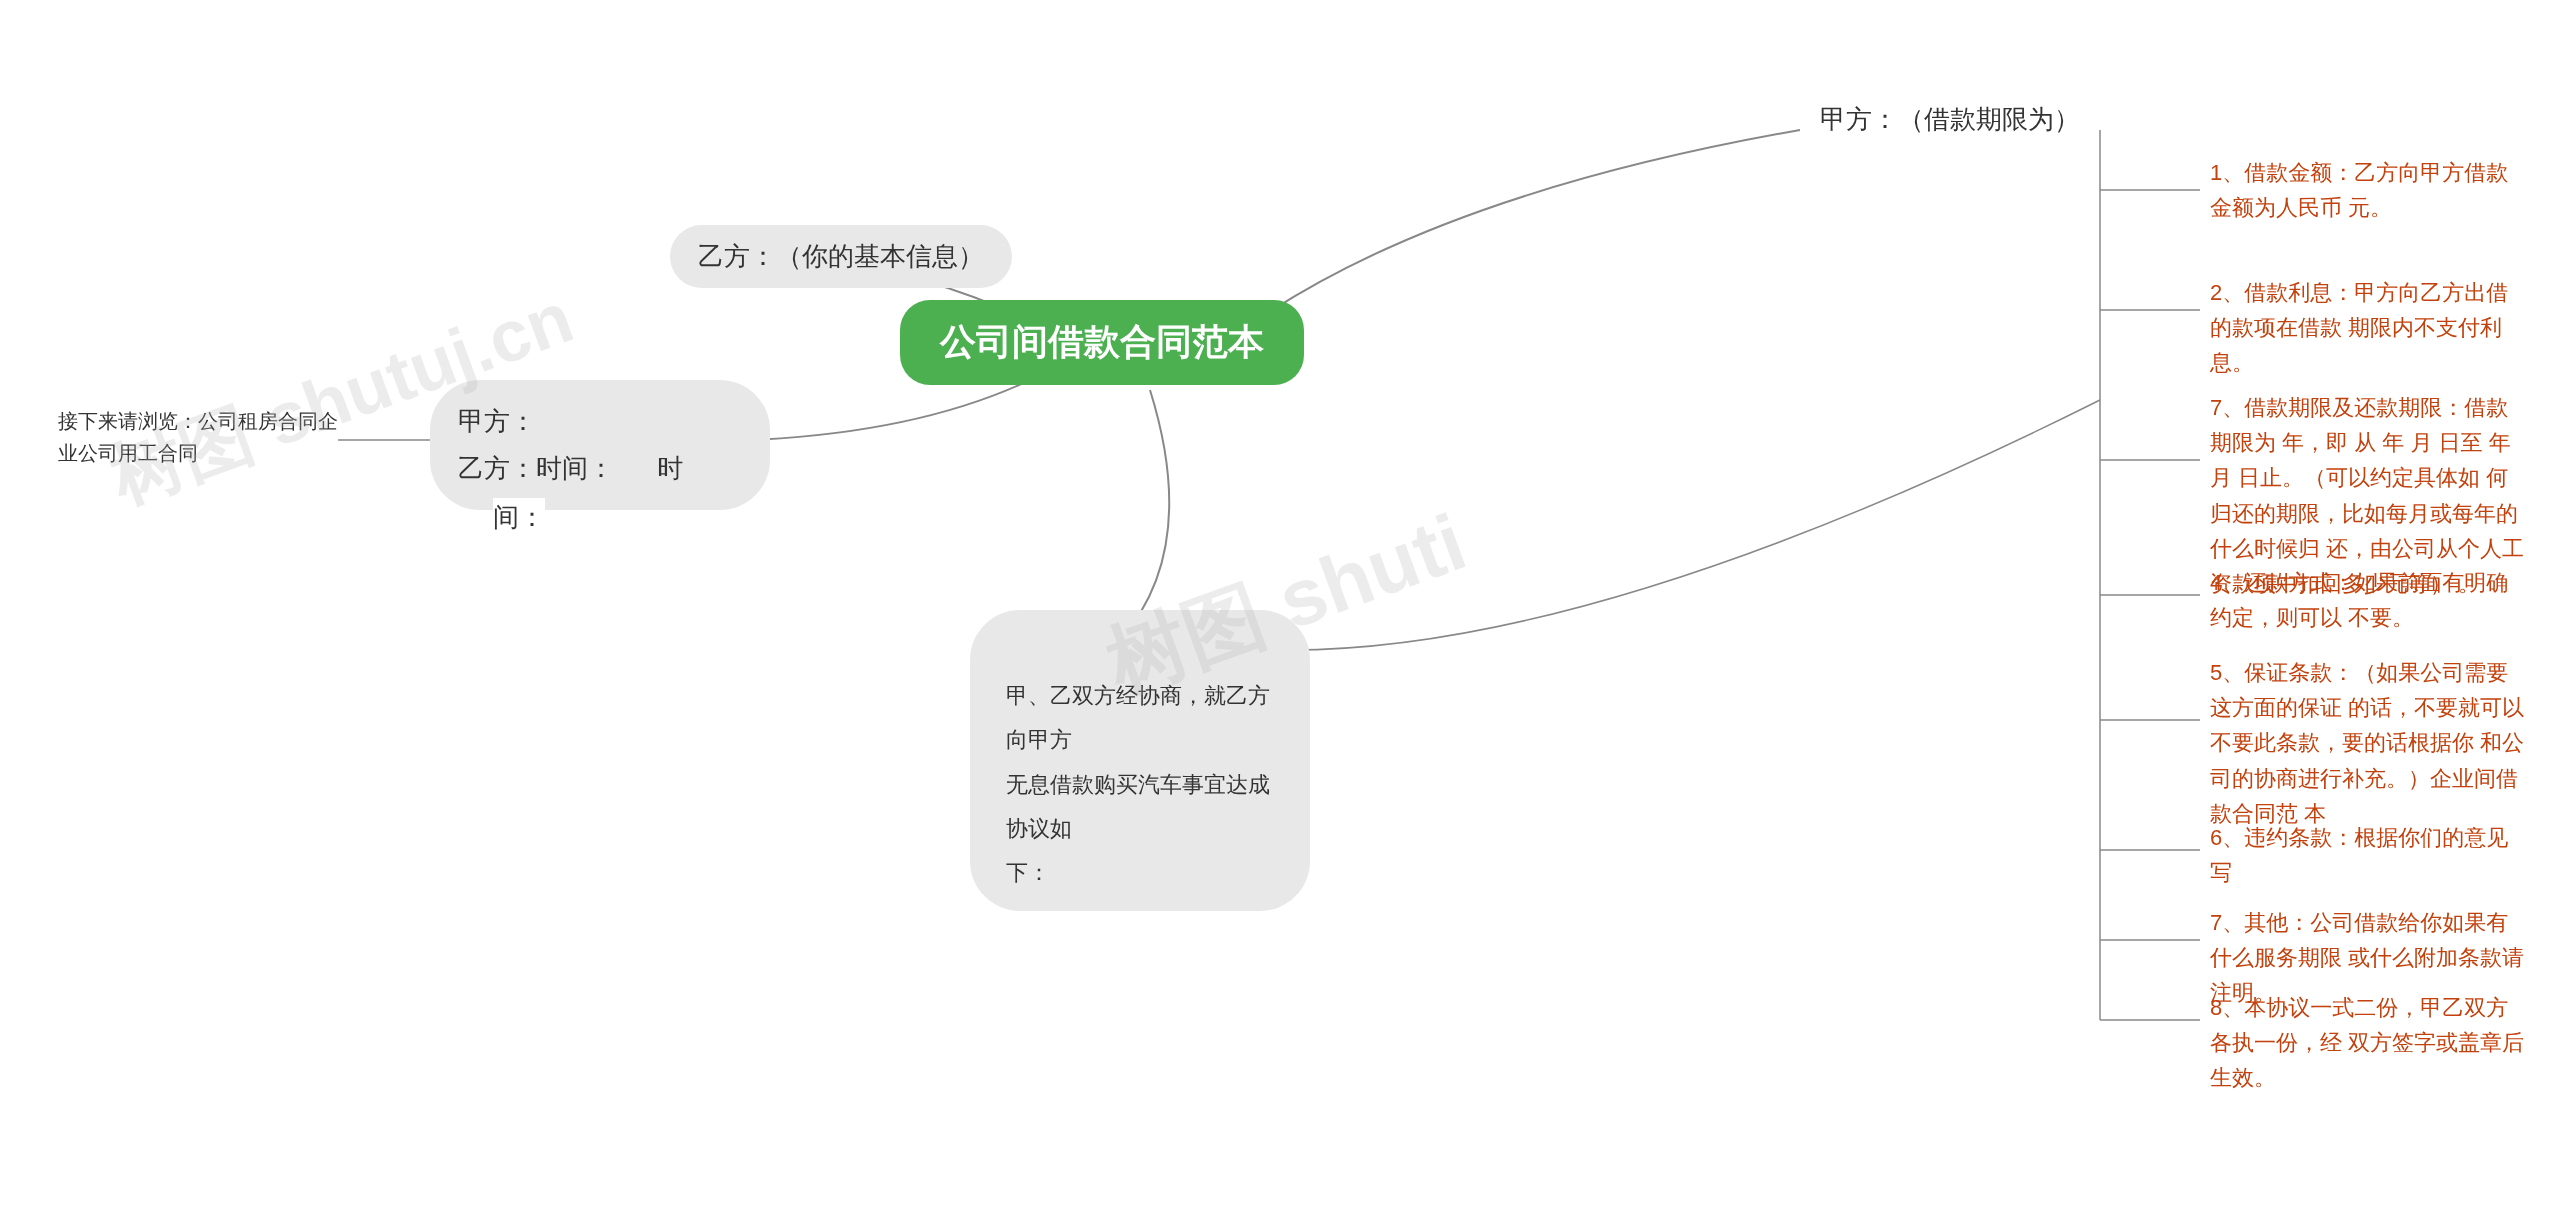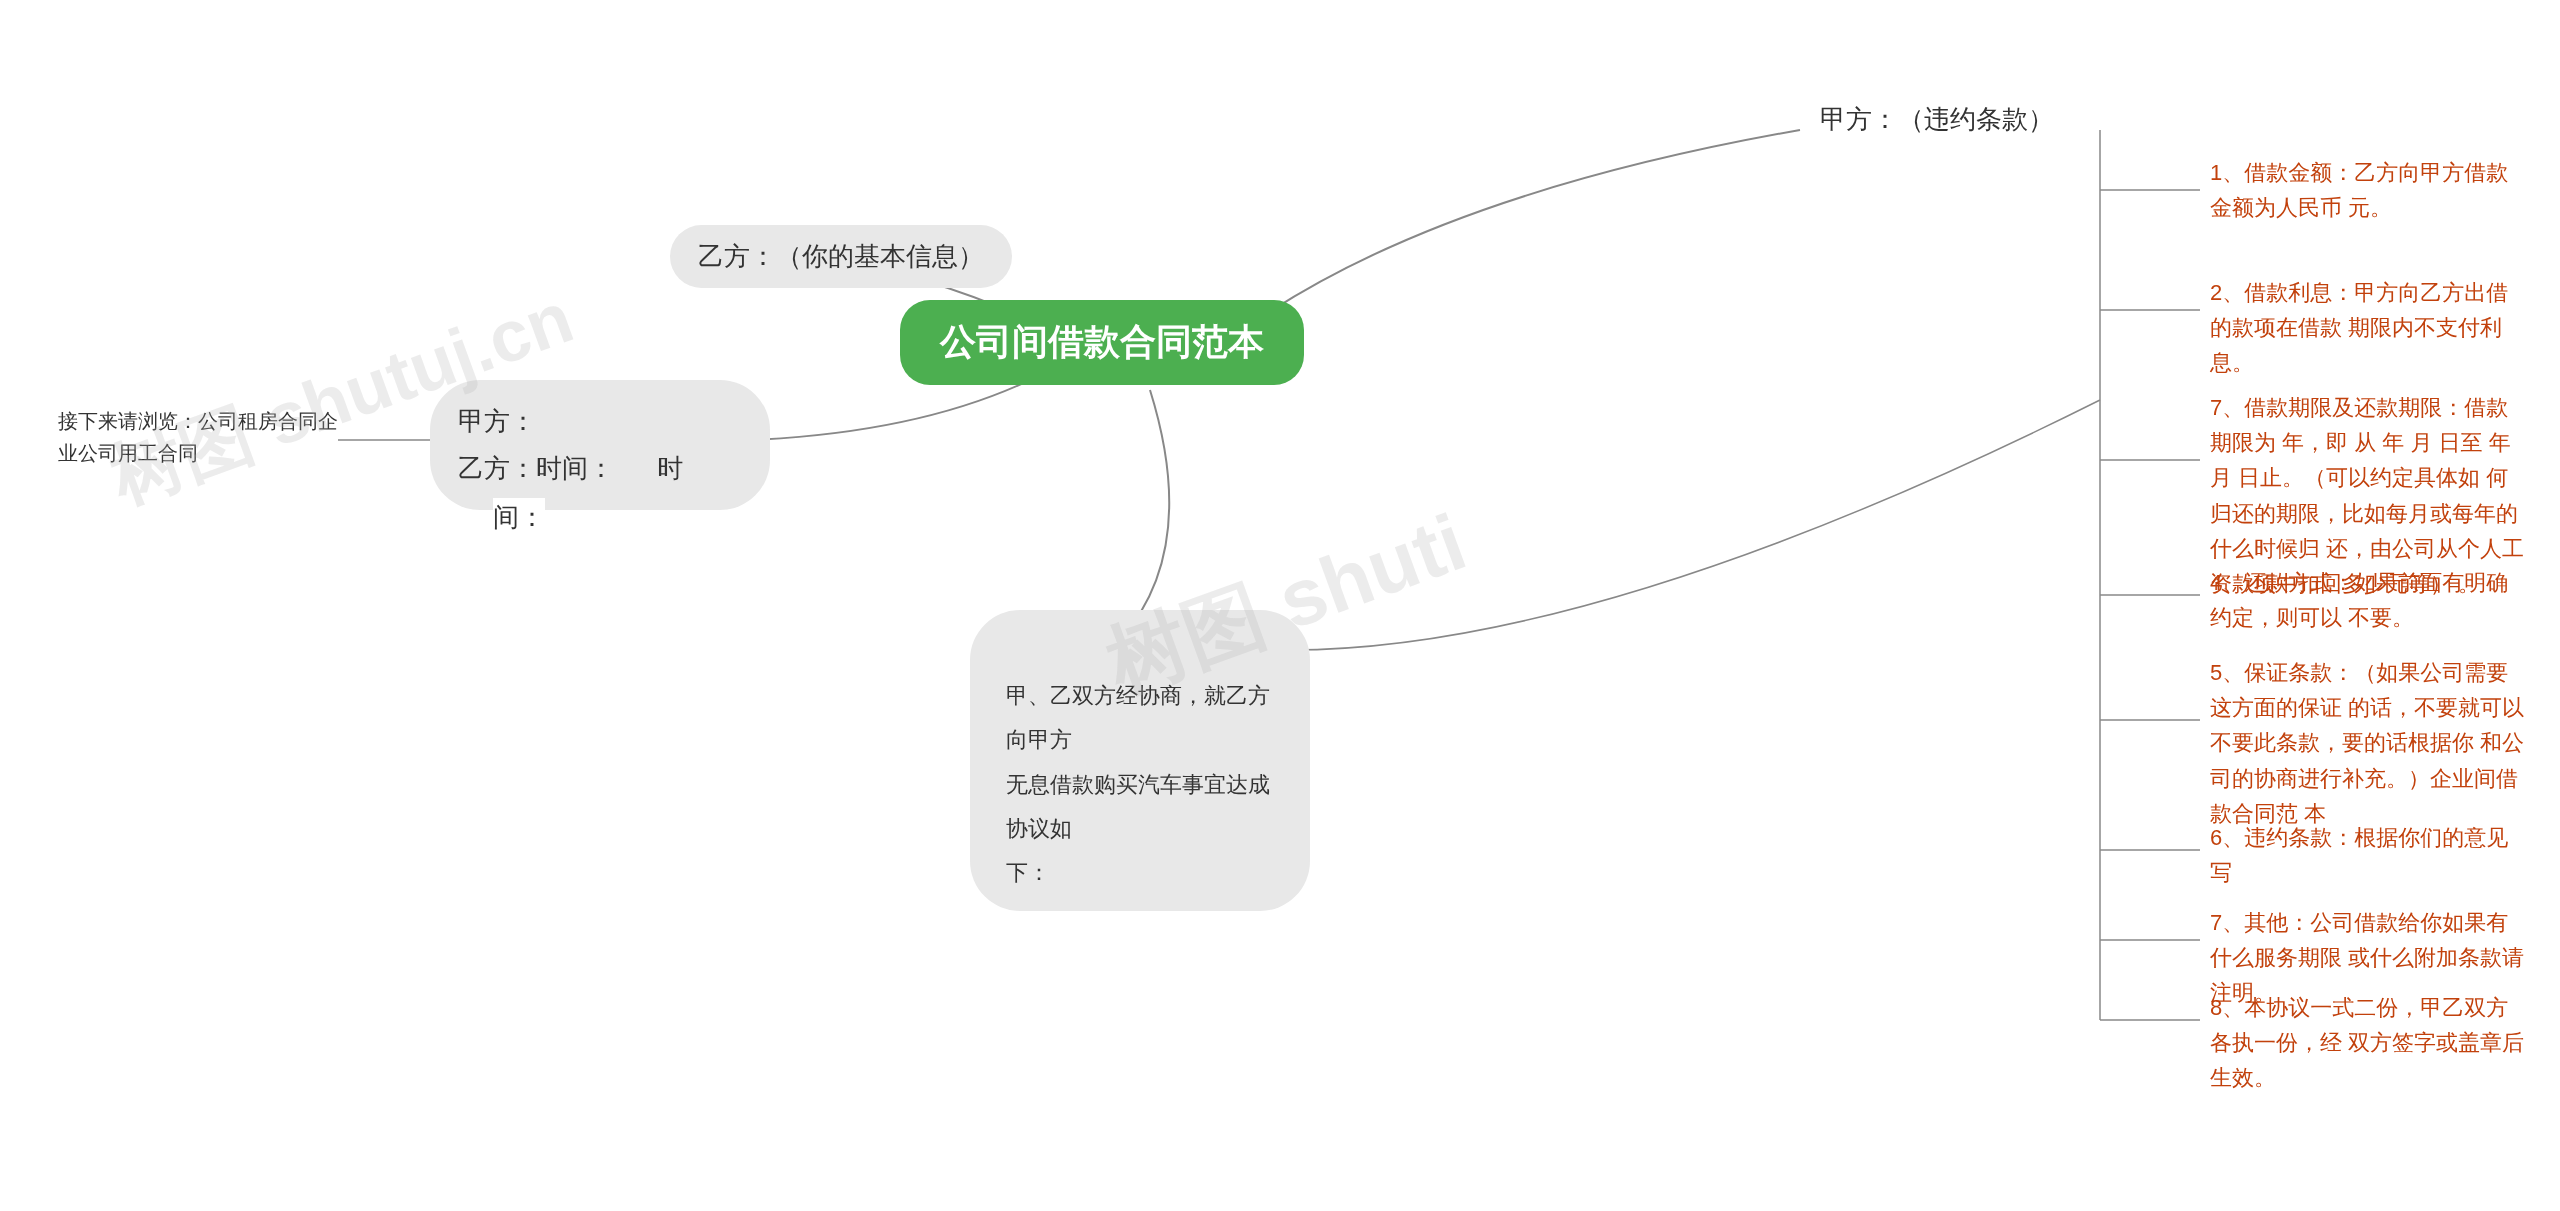--- a/index.html
+++ b/index.html
@@ -99,21 +99,21 @@
   <line x1="2100" y1="940" x2="2200" y2="940" stroke="#888" stroke-width="1.5"></line>
   <line x1="2100" y1="1020" x2="2200" y2="1020" stroke="#888" stroke-width="1.5"></line>
 
   <path d="M 1290 650 Q 1600 650 2100 400" stroke="#888" stroke-width="1.5" fill="none"></path>
 
   <line x1="300" y1="440" x2="490" y2="440" stroke="#888" stroke-width="1.5"></line>
 </svg>
 
 <div class="node-center" style="left:900px; top:300px;">公司间借款合同范本</div>
 
-<div class="node-text" style="left:1820px; top:100px; font-size:26px;">甲方：（违约条款）</div>
+<div class="node-text" style="left:1820px; top:100px; font-size:26px;">甲方：（借款期限为）</div>
 
 <div class="node-rounded" style="left:670px; top:225px;">乙方：（你的基本信息）</div>
 
 <div class="node-rounded" style="left:430px; top:380px; width:340px; height:130px; display:flex; flex-direction:column; justify-content:center; gap:12px;">
   <span style="font-size:26px;">甲方：</span>
   <span style="font-size:26px; display:flex; align-items:center;text-align:right;">
     <span>乙方：时间：</span>&nbsp;&nbsp;&nbsp;&nbsp;&nbsp;&nbsp;<span>时</span>
   </span>
 </div>
 <div class="node-text" style="left:493px; top:498px; font-size:26px;">间：</div>

